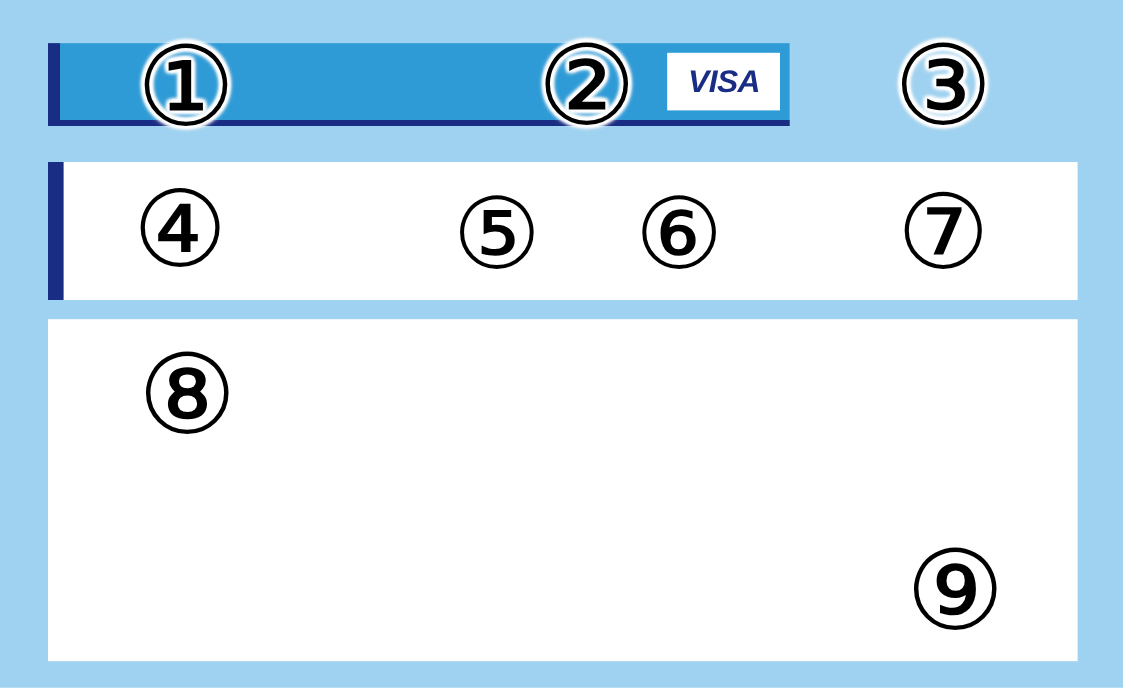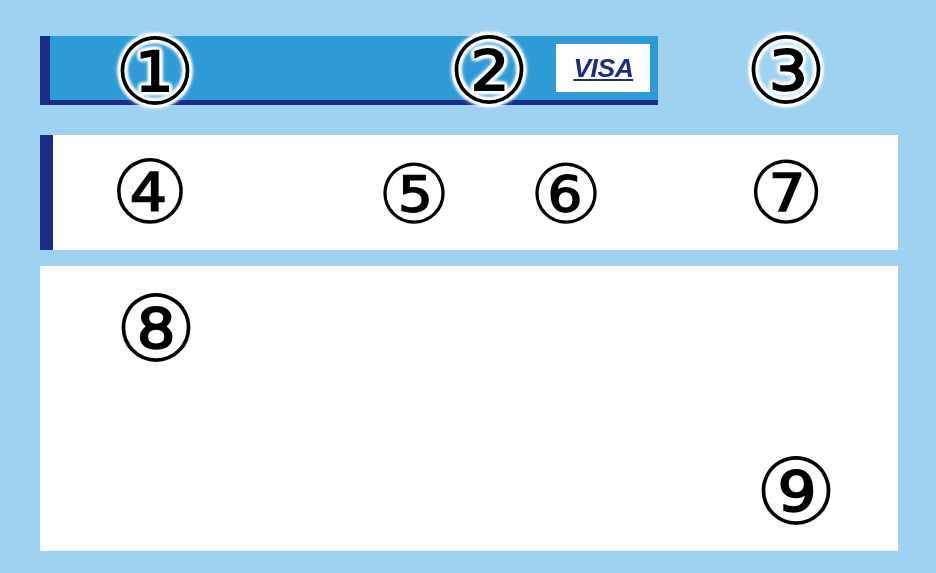--- a/index.html
+++ b/index.html
@@ -53,21 +53,20 @@
   }
   #visa-wordmark {
     font-family: "Liberation Sans", sans-serif;
     font-weight: 700;
     font-style: italic;
     font-size: 26px;
     letter-spacing: -0.5px;
     color: #1a2d85;
     line-height: 1;
     transform: scaleX(1.02);
-    text-decoration: underline;
   }
 
   
   #panel-fields {
     position: absolute;
     left: 40px;
     top: 135px;
     width: 858px;
     height: 115px;
     background: #ffffff;

